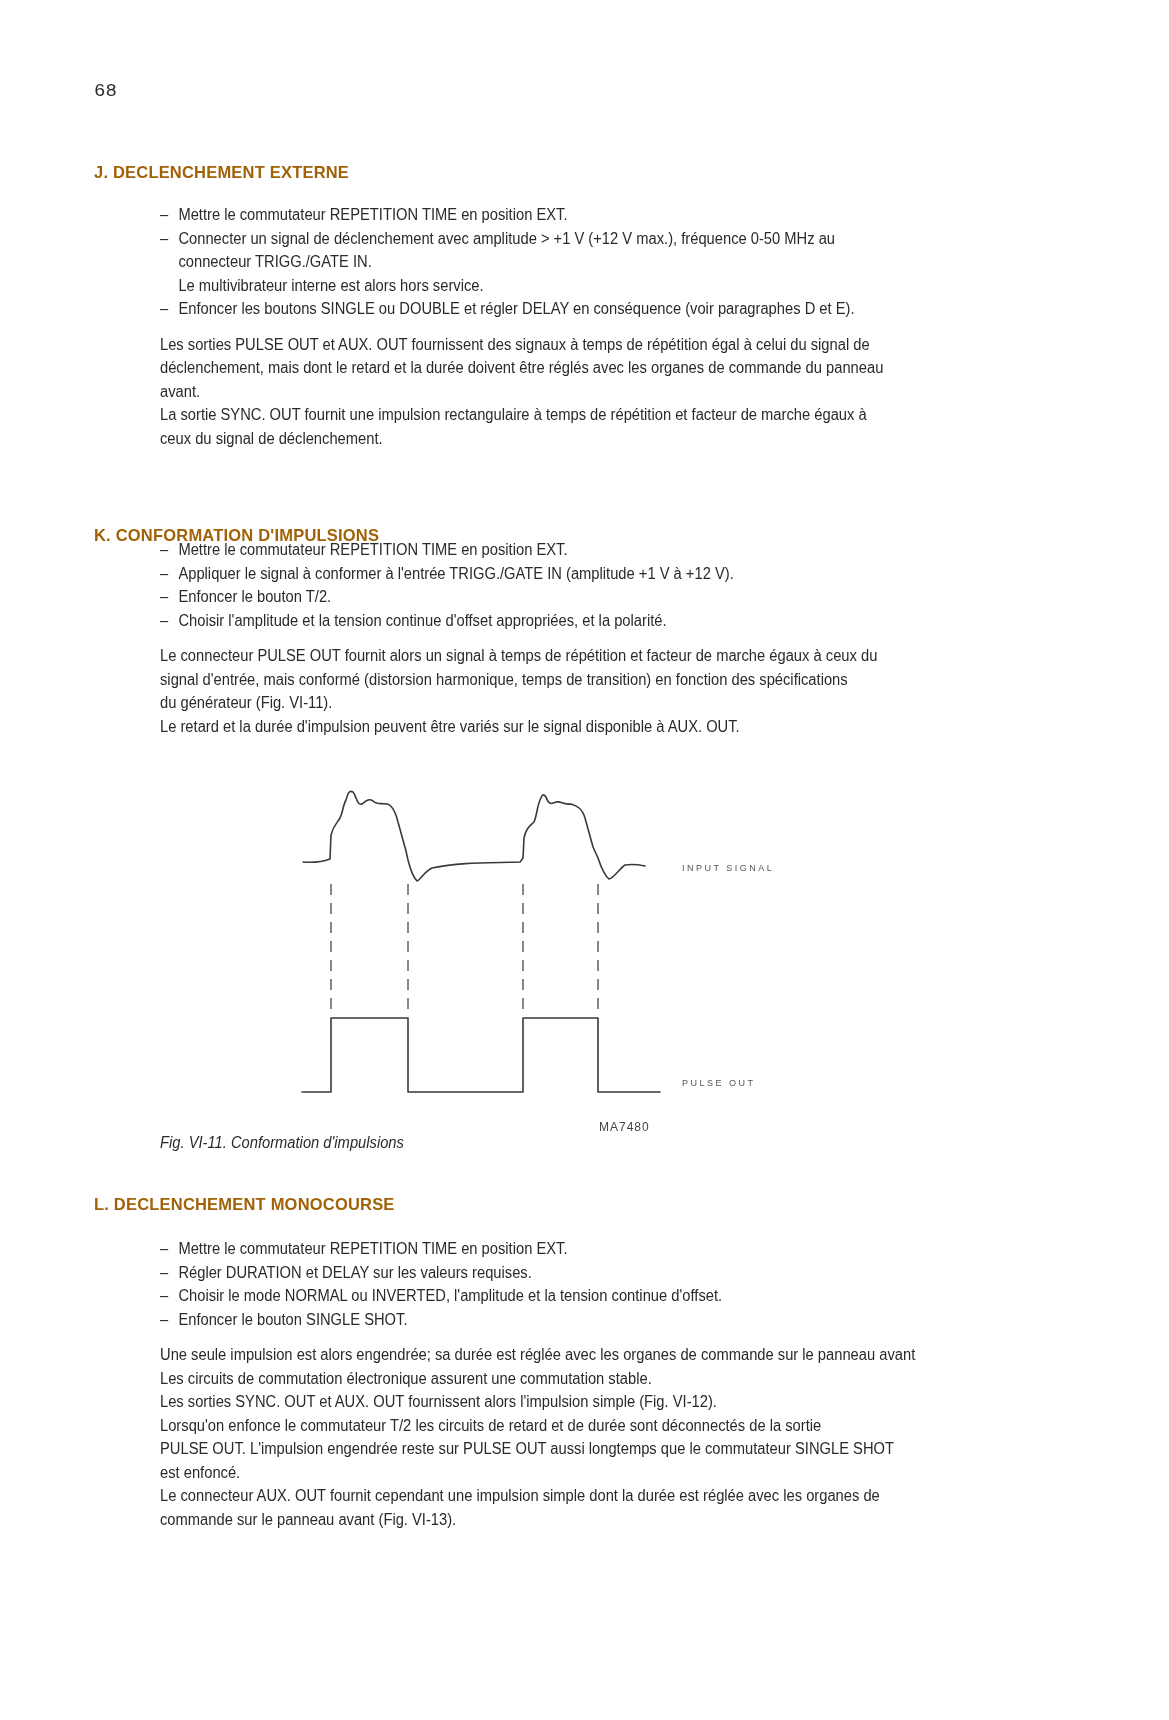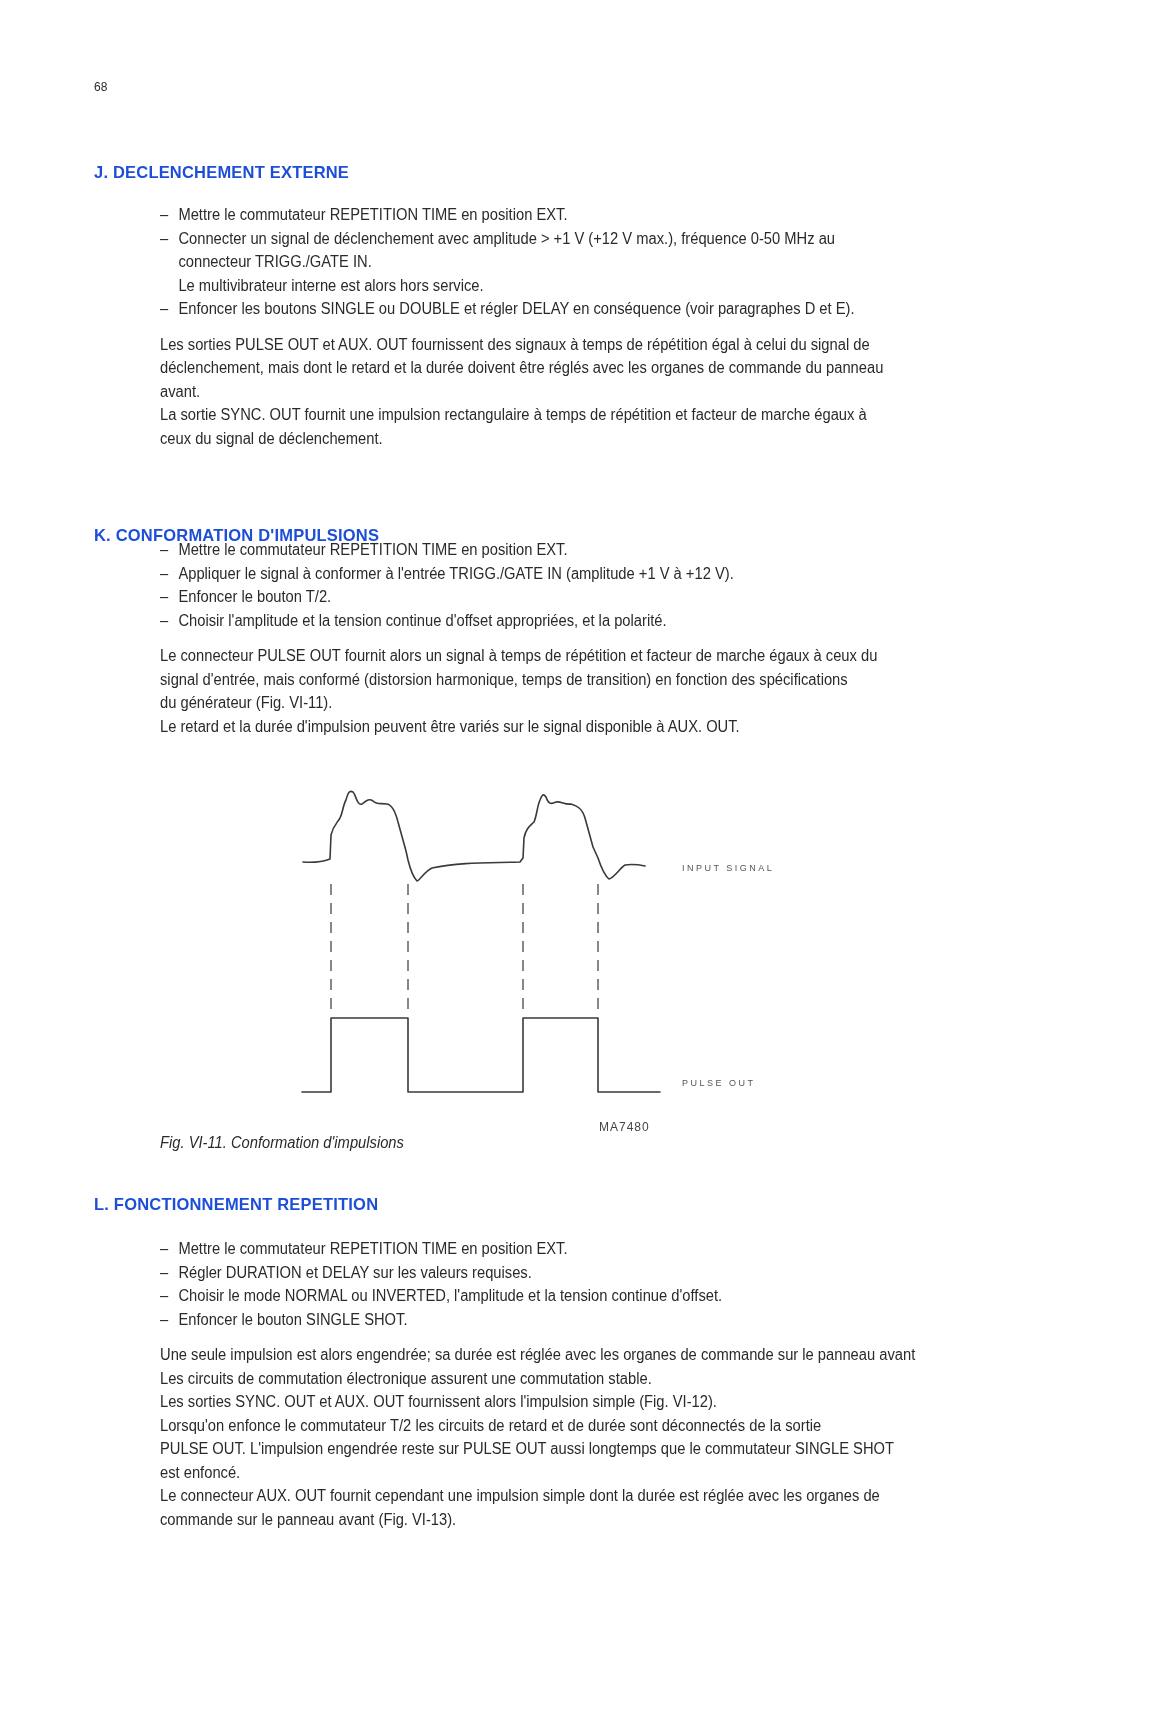--- a/index.html
+++ b/index.html
@@ -1,22 +1,22 @@
 <!DOCTYPE html>
 <html><head>
   <meta charset="utf-8">
   <style>
     html, body { margin: 0; padding: 0; background: #ffffff; }
     body {
       width: 1169px; height: 1720px; position: relative; overflow: hidden;
       font-family: "Liberation Sans", sans-serif; color: #2a2a2a;
     }
     .abs { position: absolute; }
-    .page-number { left: 94px; top: 80px; font-size: 12px; }
-    .heading { left: 94px; font-size: 16.5px; font-weight: bold; letter-spacing: 0.2px; color: #1d4ed8; }
+    .page-number { left: 94px; top: 80px; font-size: 19px; font-family: Liberation Mono, monospace; }
+    .heading { left: 94px; font-size: 16.5px; font-weight: bold; letter-spacing: 0.2px; color: #a16207; }
     .block { left: 160px; width: 900px; font-size: 16px; line-height: 23.5px; transform: scaleX(0.92); transform-origin: left top; }
     .block p { margin: 0; }
     .bullet { position: relative; padding-left: 20px; margin: 0; }
     .bullet .dash { position: absolute; left: 0; top: 0; }
     .cont { padding-left: 20px; margin: 0; }
     .para-gap { height: 12px; }
     svg text { font-family: "Liberation Sans", sans-serif; }
     .fig-caption { left: 160px; top: 1134px; font-size: 16px; font-style: italic; transform: scaleX(0.92); transform-origin: left top; }
     .fig-label { font-size: 9px; letter-spacing: 2.5px; fill: #555; }
     .fig-code { font-size: 12px; letter-spacing: 1px; fill: #444; }
@@ -76,21 +76,21 @@
     <line x1="523" y1="884" x2="523" y2="1012"></line>
     <line x1="598" y1="884" x2="598" y2="1012"></line>
   </g>
   <text class="fig-label" x="682" y="871">INPUT SIGNAL</text>
   <text class="fig-label" x="682" y="1086">PULSE OUT</text>
   <text class="fig-code" x="599" y="1131">MA7480</text>
 </svg>
 
 <div class="abs fig-caption">Fig. VI-11. Conformation d'impulsions</div>
 
-<div class="abs heading" style="top:1195px">L. FONCTIONNEMENT REPETITION</div>
+<div class="abs heading" style="top:1195px">L. DECLENCHEMENT MONOCOURSE</div>
 <div class="abs block" style="top:1237px">
   <p class="bullet"><span class="dash">–</span><span>Mettre le commutateur REPETITION TIME en position EXT.</span></p>
   <p class="bullet"><span class="dash">–</span><span>Régler DURATION et DELAY sur les valeurs requises.</span></p>
   <p class="bullet"><span class="dash">–</span><span>Choisir le mode NORMAL ou INVERTED, l'amplitude et la tension continue d'offset.</span></p>
   <p class="bullet"><span class="dash">–</span><span>Enfoncer le bouton SINGLE SHOT.</span></p>
   <div class="para-gap"></div>
   <p>Une seule impulsion est alors engendrée; sa durée est réglée avec les organes de commande sur le panneau avant</p>
   <p>Les circuits de commutation électronique assurent une commutation stable.</p>
   <p>Les sorties SYNC. OUT et AUX. OUT fournissent alors l'impulsion simple (Fig. VI-12).</p>
   <p>Lorsqu'on enfonce le commutateur T/2 les circuits de retard et de durée sont déconnectés de la sortie</p>

